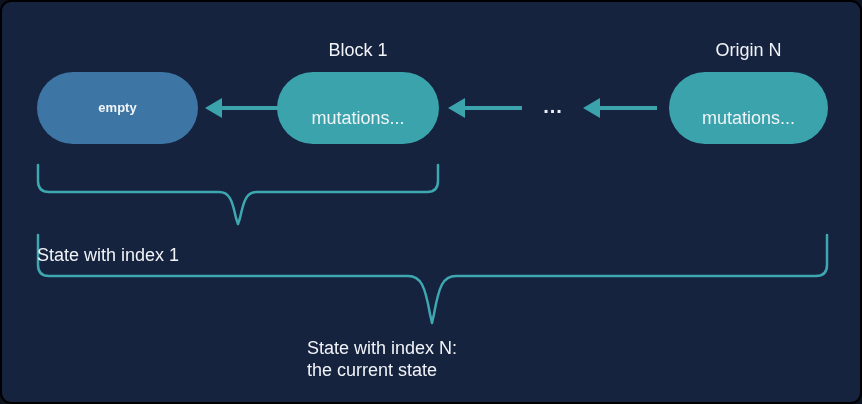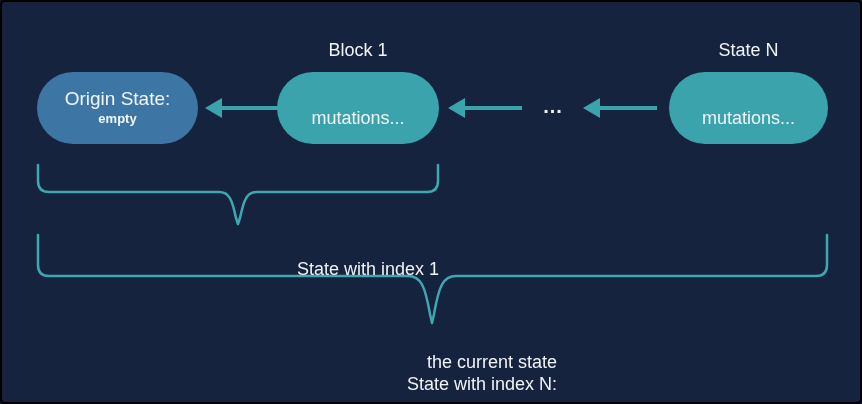--- a/index.html
+++ b/index.html
@@ -2,21 +2,21 @@
 <html style="--background: #16233E; --border: #000000; --teal: #3AA3AB; --blue-pill: #3D76A5; --brace-stroke: #3EA8B1; --text: #F0F3F7;"><head>
 <meta charset="utf-8">
 <style>
   html,body { margin:0; padding:0; background:#0b1220; }
   .stage {
     position:relative;
     width:862px; height:404px;
     box-sizing:border-box;
     background:var(--background,#16233E);
     border:2px solid var(--border,#000);
-    border-radius:5px;
+    border-radius:11px;
     overflow:hidden;
     font-family:"Liberation Sans", sans-serif;
     color:var(--text,#F0F3F7);
   }
   .block-label {
     position:absolute; top:37px; height:22px;
     text-align:center; font-size:18px; font-weight:500;
     color:var(--text,#F0F3F7); line-height:22px;
   }
   .pill {
@@ -39,38 +39,36 @@
   }
   .braces { position:absolute; left:0; top:0; width:862px; height:404px; }
   .braces path {
     fill:none;
     stroke:var(--brace-stroke,#3EA8B1);
     stroke-width:2.5;
     stroke-linecap:round;
     stroke-linejoin:round;
   }
   .caption {
-    position:absolute; text-align:right;
+    position:absolute; text-align:left;
     font-size:18px; font-weight:400; line-height:22px;
     color:var(--text,#F0F3F7);
-    margin-top:14px;
   }
   .caption-1 { left:35px; top:242px; width:402px; }
   .caption-n { left:305px; top:335px; width:250px; }
 </style>
 </head>
 <body>
 
 <div class="stage">
 
   <div class="block-label" style="left:275px; width:162px;">Block 1</div>
-  <div class="block-label" style="left:667px; width:159px;">State N</div>
+  <div class="block-label" style="left:667px; width:159px;">Origin N</div>
 
   <div class="pill blue" style="left:35px; width:161px;">
-    <div class="title">Origin State:</div>
     <div class="subtitle">empty</div>
   </div>
 
   <div class="pill teal" style="left:275px; width:162px;">
     <div class="content">mutations...</div>
   </div>
 
   <div class="pill teal" style="left:667px; width:159px;">
     <div class="content">mutations...</div>
   </div>
@@ -90,17 +88,17 @@
 
   <div class="ellipsis">...</div>
 
   <svg class="braces" viewBox="0 0 862 404">
     <path d="M 36 163 L 36 179 Q 36 190 47 190 L 217 190 C 227 190 230 197 234 216 L 236 222 L 238 216 C 242 197 245 190 255 190 L 425 190 Q 436 190 436 179 L 436 163"></path>
     <path d="M 36 233 L 36 263 Q 36 274 47 274 L 406 274 C 419 274 423 284 428 312 L 430 321 L 432 312 C 437 284 441 274 454 274 L 814 274 Q 825 274 825 263 L 825 233"></path>
   </svg>
 
   <div class="caption caption-1">State with index 1</div>
   <div class="caption caption-n">
+    <div>State with index N:</div>
     <div>the current state</div>
-    <div>State with index N:</div>
   </div>
 
 </div>
 
 </body></html>

